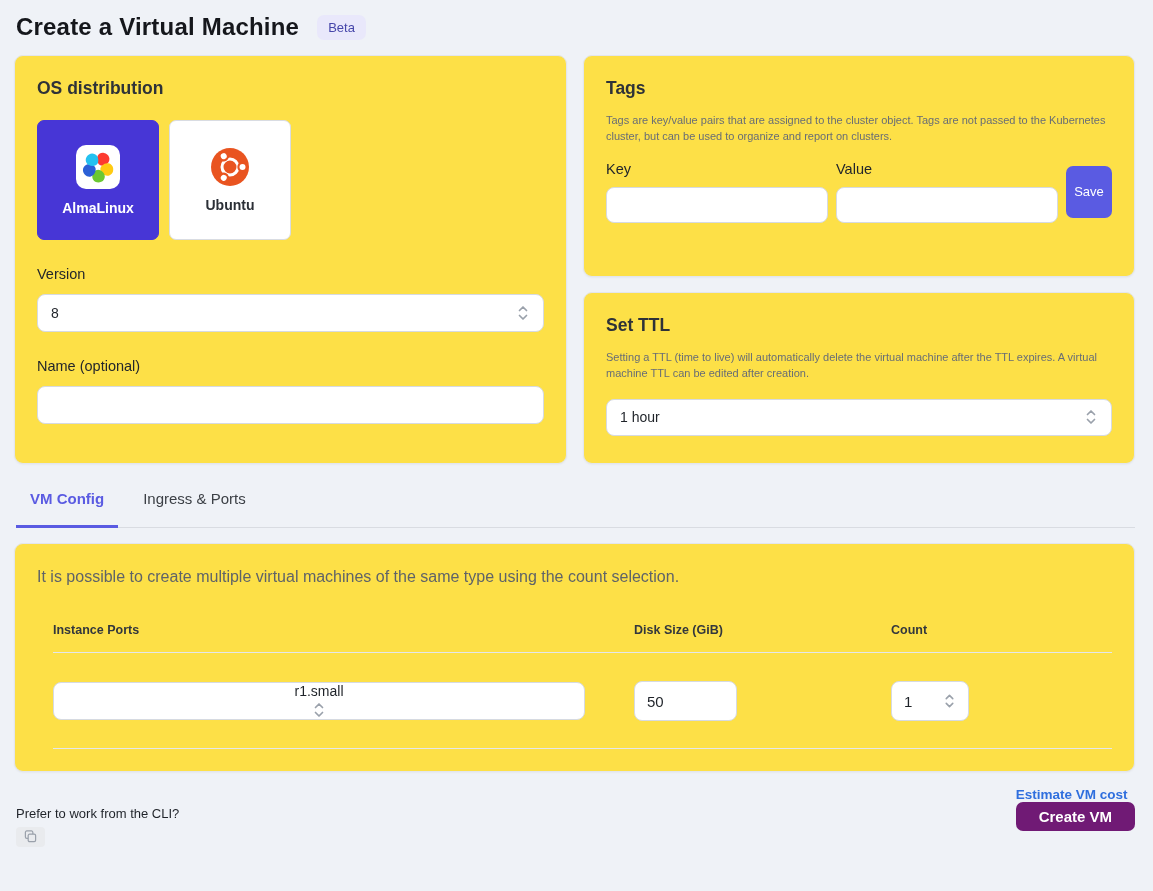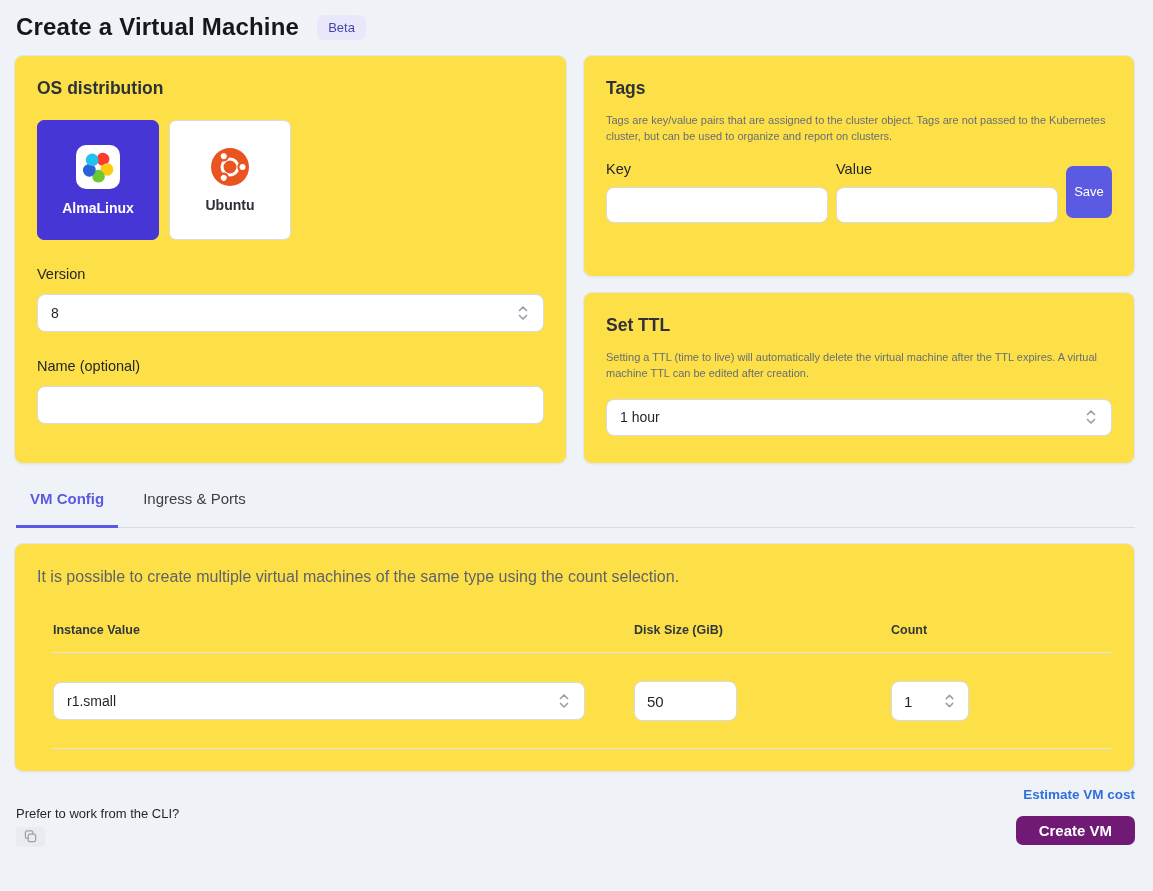--- a/index.html
+++ b/index.html
@@ -81,42 +81,42 @@
   .vm-card { margin:15px 18px 0 14px; padding:24px 22px 22px 22px; }
   .vm-desc { font-size:16px; color:#5f6368; }
   .vm-table { margin:37px 0 0 16px; }
   .vm-header-row, .vm-row { display:flex; }
   .vm-col-1 { width:581px; }
   .vm-col-2 { width:257px; }
   .vm-col-3 { flex:1; }
   .vm-th { font-size:12.5px; font-weight:bold; color:#33373d; padding-bottom:15px; }
   .vm-header-row { border-bottom:1px solid #e4e7ec; }
   .vm-row { padding:28px 0 27px 0; border-bottom:1px solid #e4e7ec; align-items:center; }
-  .instance-select { width:532px; height:38px; margin-top:0; }
+  .instance-select { width:532px; height:38px; margin-top:0;flex-direction:column; }
   .disk-input {
     width:103px; height:40px; border:1px solid #d6dae1; border-radius:8px; background:#fff;
     padding:0 12px; font-size:15px; color:#1f2329; font-family:"Liberation Sans", sans-serif;
     outline:none;
   }
   .count-stepper {
     width:78px; height:40px; border:1px solid #d6dae1; border-radius:8px; background:#fff;
     display:flex; align-items:center; justify-content:space-between; padding:0 12px;
     font-size:15px; color:#1f2329; cursor:pointer;
   }
   
   .page-footer { display:flex; justify-content:space-between; margin:15px 18px 0 16px; }
   .footer-left { margin-top:19px; }
   .cli-prompt { font-size:13px; color:#1f2329; }
   .cli-code {
     margin-top:6px; display:inline-flex; align-items:center; gap:6px;
     background:#e9ebee; border-radius:4px; padding:3px 8px 4px 8px;
     font-family:"DejaVu Sans Mono", monospace; font-size:12.5px; color:#3a3f45;
   }
   .copy-icon { cursor:pointer; display:inline-flex; }
-  .footer-right { display:flex; flex-direction:column; align-items:flex-end; gap:14px; }
+  .footer-right { display:flex; flex-direction:column; align-items:flex-start; }
   .estimate-link { font-size:13.5px; font-weight:bold; color:#2f6fde; text-decoration:none; cursor:pointer; }
   .create-vm-button {
     background:#701a75; color:#fff; border:none; border-radius:7px; cursor:pointer;
     font-size:15px; font-weight:bold; font-family:"Liberation Sans", sans-serif;
     padding:7px 23px; height:29px; display:flex; align-items:center;
   }
 </style>
 </head>
 <body>
 
@@ -227,21 +227,21 @@
 <div class="tabs-wrap">
   <div class="tab active">VM Config</div>
   <div class="tab">Ingress &amp; Ports</div>
 </div>
 
 <div class="card vm-card">
   <div class="vm-desc">It is possible to create multiple virtual machines of the same type using the count selection.</div>
 
   <div class="vm-table">
     <div class="vm-header-row">
-      <div class="vm-col-1 vm-th">Instance Value</div>
+      <div class="vm-col-1 vm-th">Instance Ports</div>
       <div class="vm-col-2 vm-th">Disk Size (GiB)</div>
       <div class="vm-col-3 vm-th">Count</div>
     </div>
 
     <div class="vm-row">
       <div class="vm-col-1">
         <div class="select-box instance-select">
           <span>r1.small</span>
           <svg class="chevrons" width="14" height="18" viewBox="0 0 14 18" fill="none" stroke="#9aa1ab" stroke-width="1.7" stroke-linecap="round" stroke-linejoin="round">
             <path d="M3.5 6.5 L7 3 L10.5 6.5"></path>

